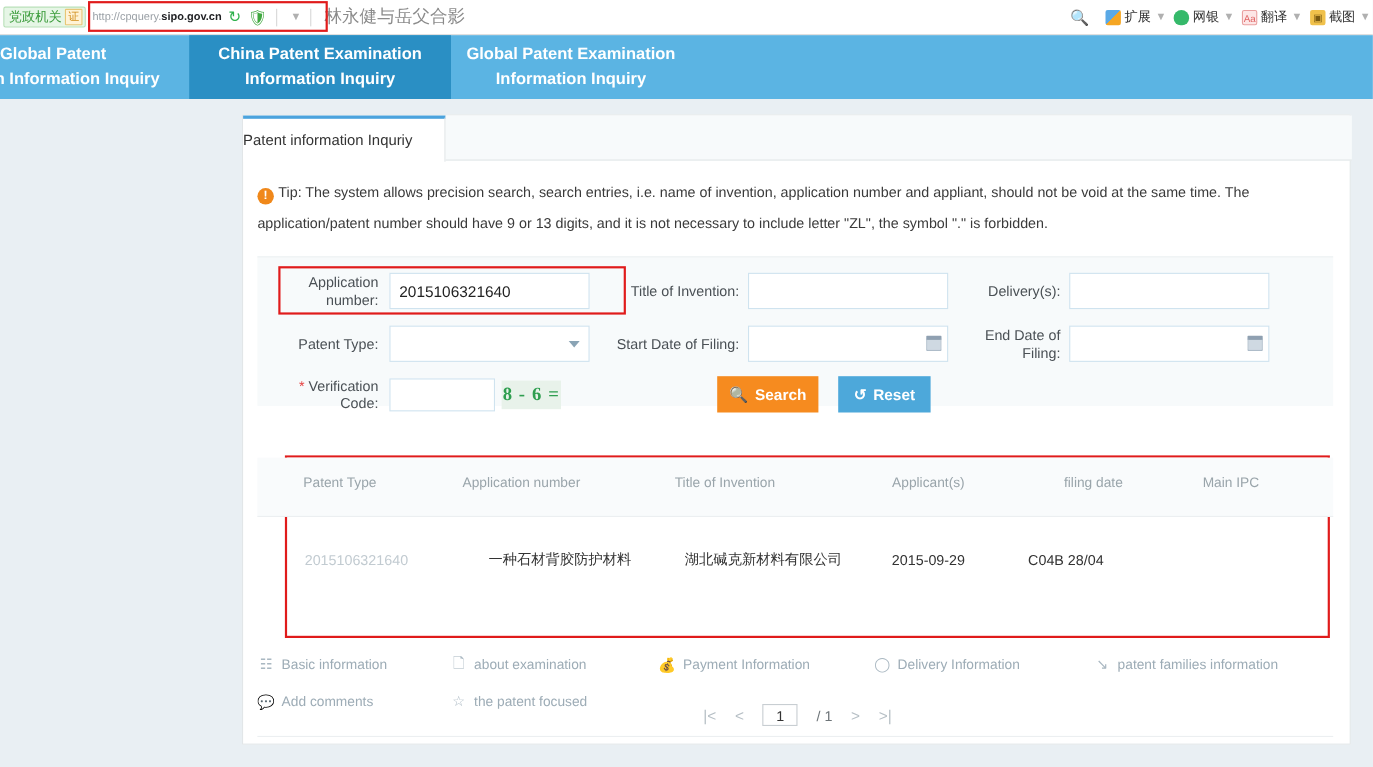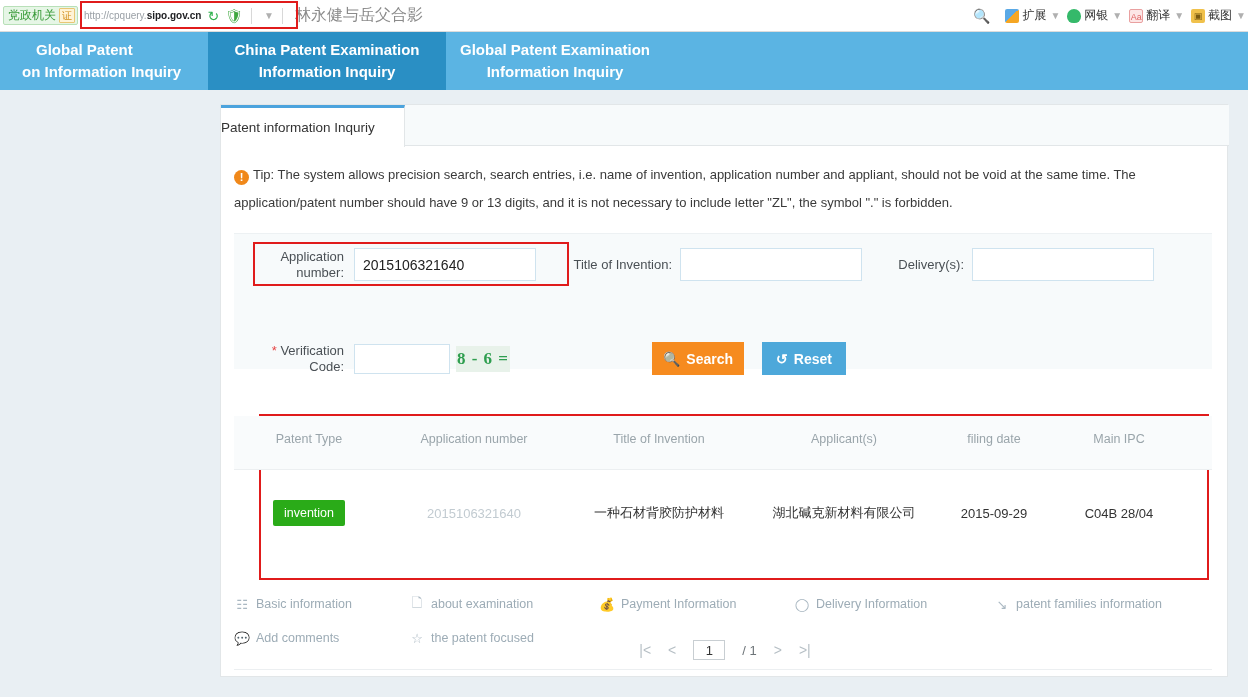--- a/index.html
+++ b/index.html
@@ -75,21 +75,21 @@
   .g-bank { background: #35b96a; border-radius: 50% 50% 45% 45%; }
   .g-tran { background: #fde6e6; color: #e06666; border: 1px solid #e9a0a0; }
   .g-shot { background: #f0c14b; color: #7a5a10; }
 
   
   .site-nav {
     position: absolute; left: 0; top: 32px;
     width: 1248px; height: 58px;
     background: #5bb4e3;
     display: flex; align-items: stretch;
-    font-weight: bold; color: #ffffff; padding-left: 36px;
+    font-weight: bold; color: #ffffff;
   }
   .nav-tab {
     display: flex; flex-direction: column;
     align-items: center; justify-content: center;
     font-size: 15px; line-height: 22px;
     padding: 0 14px; white-space: nowrap;
   }
   .nav-tab.cut {
     width: 186px; padding-left: 0;
     align-items: flex-start; margin-left: -14px;
@@ -351,20 +351,36 @@
 
     <div class="frow r1">
       <div class="flabel" style="width:84px;margin-left:26px;">Application number:</div>
       <input class="finput" style="width: 182px; margin-left: 10px;" value="2015106321640">
       <div class="flabel" style="width:120px;margin-left:16px;">Title of Invention:</div>
       <input class="finput" style="width: 182px; margin-left: 8px;" value="">
       <div class="flabel" style="width:86px;margin-left:16px;">Delivery(s):</div>
       <input class="finput" style="width: 182px; margin-left: 8px;" value="">
     </div>
 
+    <div class="frow r2">
+      <div class="flabel" style="width:84px;margin-left:26px;">Patent Type:</div>
+      <div class="fselect" style="margin-left:10px;">
+        <span class="caret"></span>
+      </div>
+      <div class="flabel" style="width:120px;margin-left:16px;">Start Date of Filing:</div>
+      <div class="date-wrap" style="margin-left:8px;">
+        <input class="finput" style="width: 182px;" value="">
+        <span class="cal-icon"></span>
+      </div>
+      <div class="flabel" style="width:86px;margin-left:16px;">End Date of Filing:</div>
+      <div class="date-wrap" style="margin-left:8px;">
+        <input class="finput" style="width: 182px;" value="">
+        <span class="cal-icon"></span>
+      </div>
+    </div>
 
     <div class="frow r3">
       <div class="flabel" style="width:84px;margin-left:26px;">
         <span class="req">*</span><span> Verification Code:</span>
       </div>
       <input class="finput sm" style="width: 96px; margin-left: 10px;" value="">
       <div class="captcha">8 - 6 =</div>
 
       <button class="btn btn-search" style="margin-left:142px;">
         <span class="gly">🔍</span>
@@ -383,23 +399,20 @@
   <div class="tr" style="top:327px;">
     <div class="th" style="width:150px;">Patent Type</div>
     <div class="th" style="width:180px;">Application number</div>
     <div class="th" style="width:190px;">Title of Invention</div>
     <div class="th" style="width:180px;">Applicant(s)</div>
     <div class="th" style="width:120px;">filing date</div>
     <div class="th" style="width:130px;">Main IPC</div>
   </div>
 
   <div class="tr" style="top:395px;">
-    <div style="width:150px;text-align:center;">
-      <span class="badge-invention">invention</span>
-    </div>
     <div class="td muted" style="width:180px;">2015106321640</div>
     <div class="td" style="width:190px;">一种石材背胶防护材料</div>
     <div class="td" style="width:180px;">湖北碱克新材料有限公司</div>
     <div class="td" style="width:120px;">2015-09-29</div>
     <div class="td" style="width:130px;">C04B 28/04</div>
   </div>
 
   <div class="actions">
     <div class="act-row">
       <span class="act" style="width:175px;">

